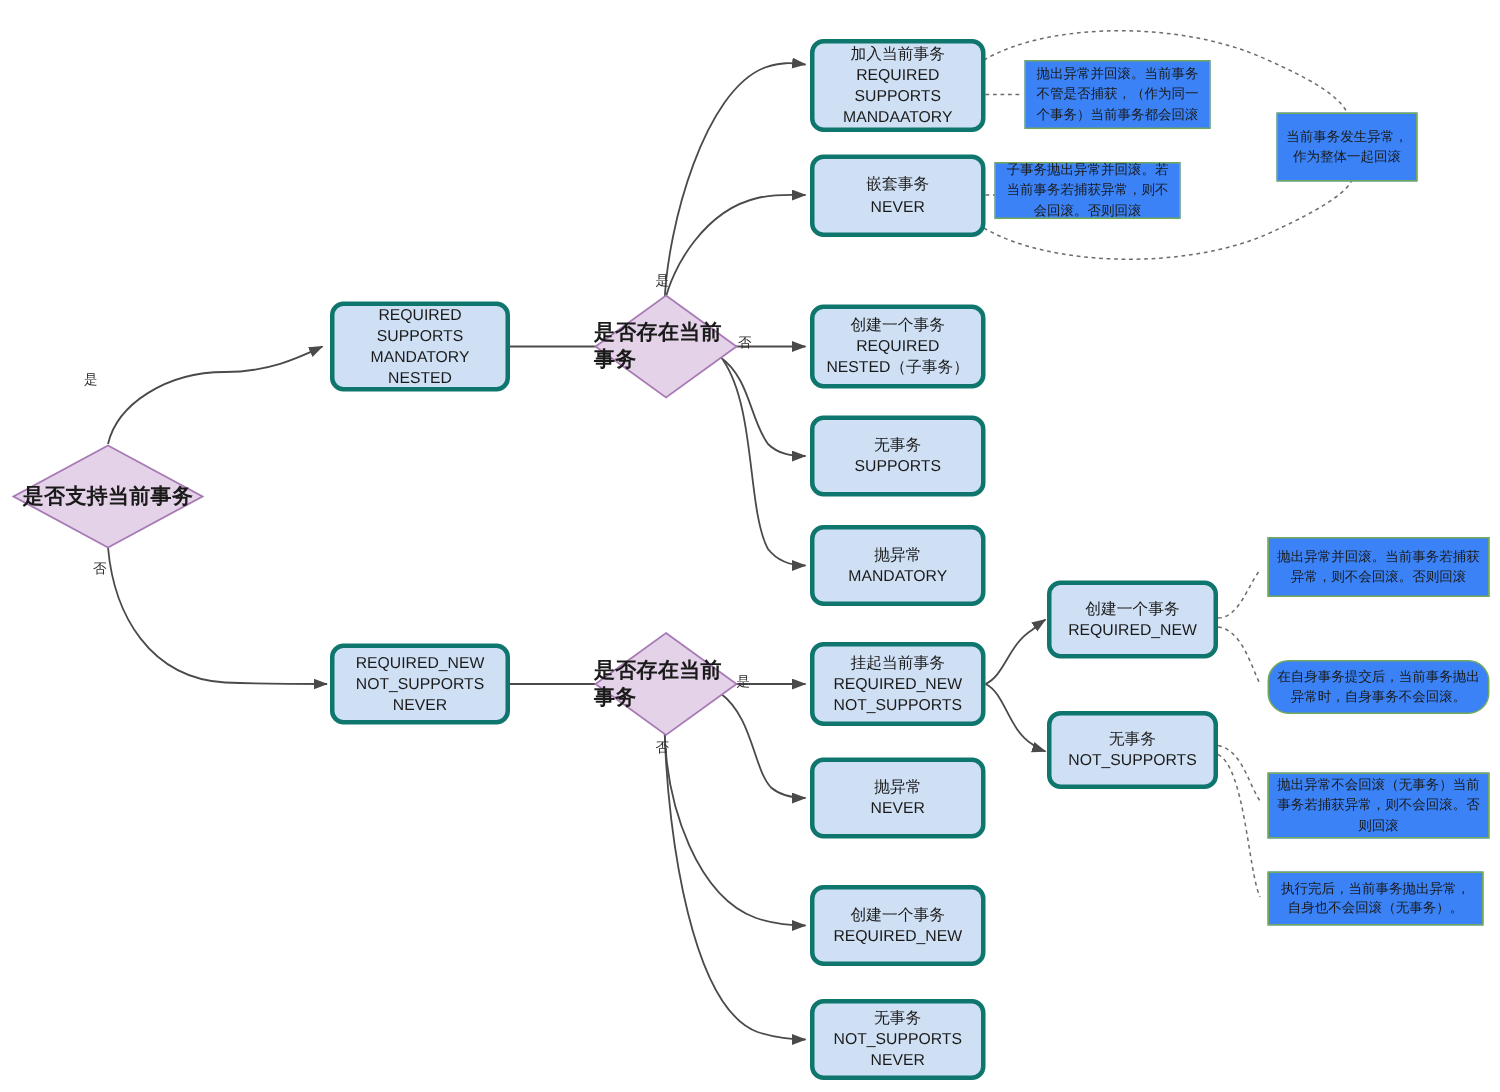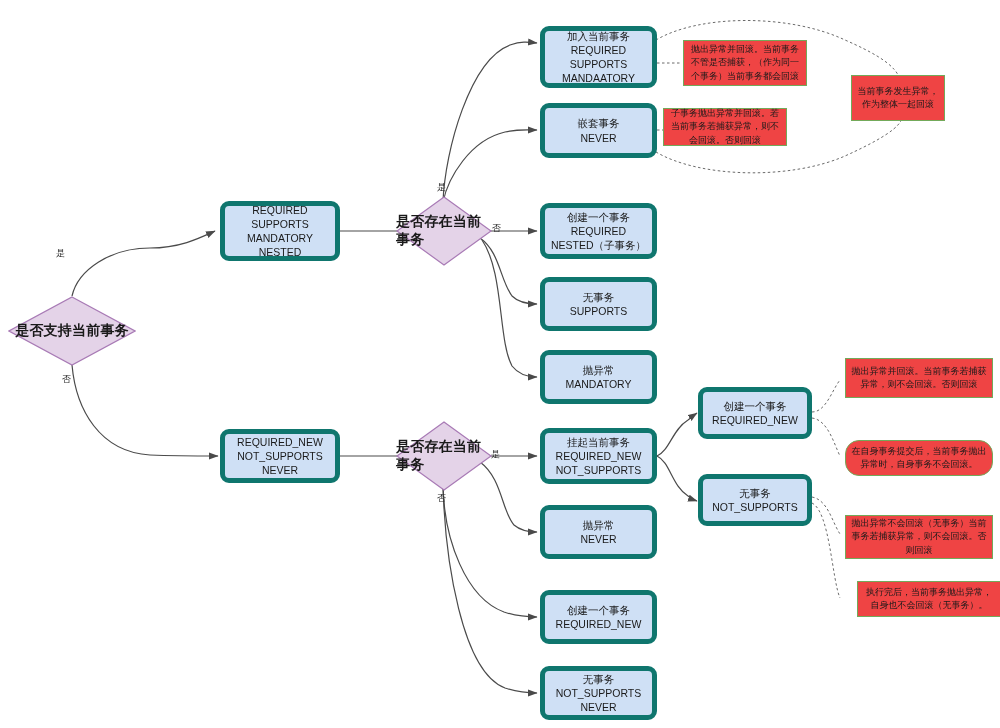--- a/index.html
+++ b/index.html
@@ -29,28 +29,28 @@
     box-sizing: border-box;
     display: flex;
     align-items: center;
     justify-content: center;
     text-align: center;
     white-space: pre-line;
     line-height: 1.35;
   }
   .node-process {
     background: #cfe0f5;
-    border: 5px solid #0f766e;
+    border: 3px solid #0f766e;
     border-radius: 9px;
     color: #1a1a1a;
     font-size: 10.5px;
     box-shadow: 0 0 0 0 rgba(0,0,0,0);
   }
   .node-note {
-    background: #ef4444;
+    background: #3b82f6;
     border: 1px solid #73a95a;
     color: #1a1a1a;
     font-size: 9px;
     padding: 17px 4px;
     line-height: 1.45;
   }
   .diamond-wrap {
     position: absolute;
   }
   .diamond-shape {
@@ -208,21 +208,21 @@
   <div class="node node-note" style="left:663px; top:108px; width:124px; height:38px;">子事务抛出异常并回滚。若当前事务若捕获异常，则不会回滚。否则回滚</div>
 
   <div class="node node-note" style="left:851px; top:75px; width:94px; height:46px;">当前事务发生异常，作为整体一起回滚</div>
 
   <div class="node node-note" style="left:845px; top:358px; width:148px; height:40px;">抛出异常并回滚。当前事务若捕获异常，则不会回滚。否则回滚</div>
 
   <div class="node node-note" style="left:845px; top:440px; width:148px; height:34px;border-radius:14px;">在自身事务提交后，当前事务抛出异常时，自身事务不会回滚。</div>
 
   <div class="node node-note" style="left:845px; top:515px; width:148px; height:44px;">抛出异常不会回滚（无事务）当前事务若捕获异常，则不会回滚。否则回滚</div>
 
-  <div class="node node-note" style="left:845px; top:581px; width:144px; height:34px;margin-left:12px;">执行完后，当前事务抛出异常，自身也不会回滚（无事务）。</div>
+  <div class="node node-note" style="left:845px; top:581px; width:144px; height:34px;">执行完后，当前事务抛出异常，自身也不会回滚（无事务）。</div>
 
   <div class="edge-label" style="left:56px; top:247px;">是</div>
   <div class="edge-label" style="left:62px; top:373px;">否</div>
   <div class="edge-label" style="left:437px; top:181px;">是</div>
   <div class="edge-label" style="left:492px; top:222px;">否</div>
   <div class="edge-label" style="left:491px; top:448px;">是</div>
   <div class="edge-label" style="left:437px; top:492px;">否</div>
 
 </div>
 

